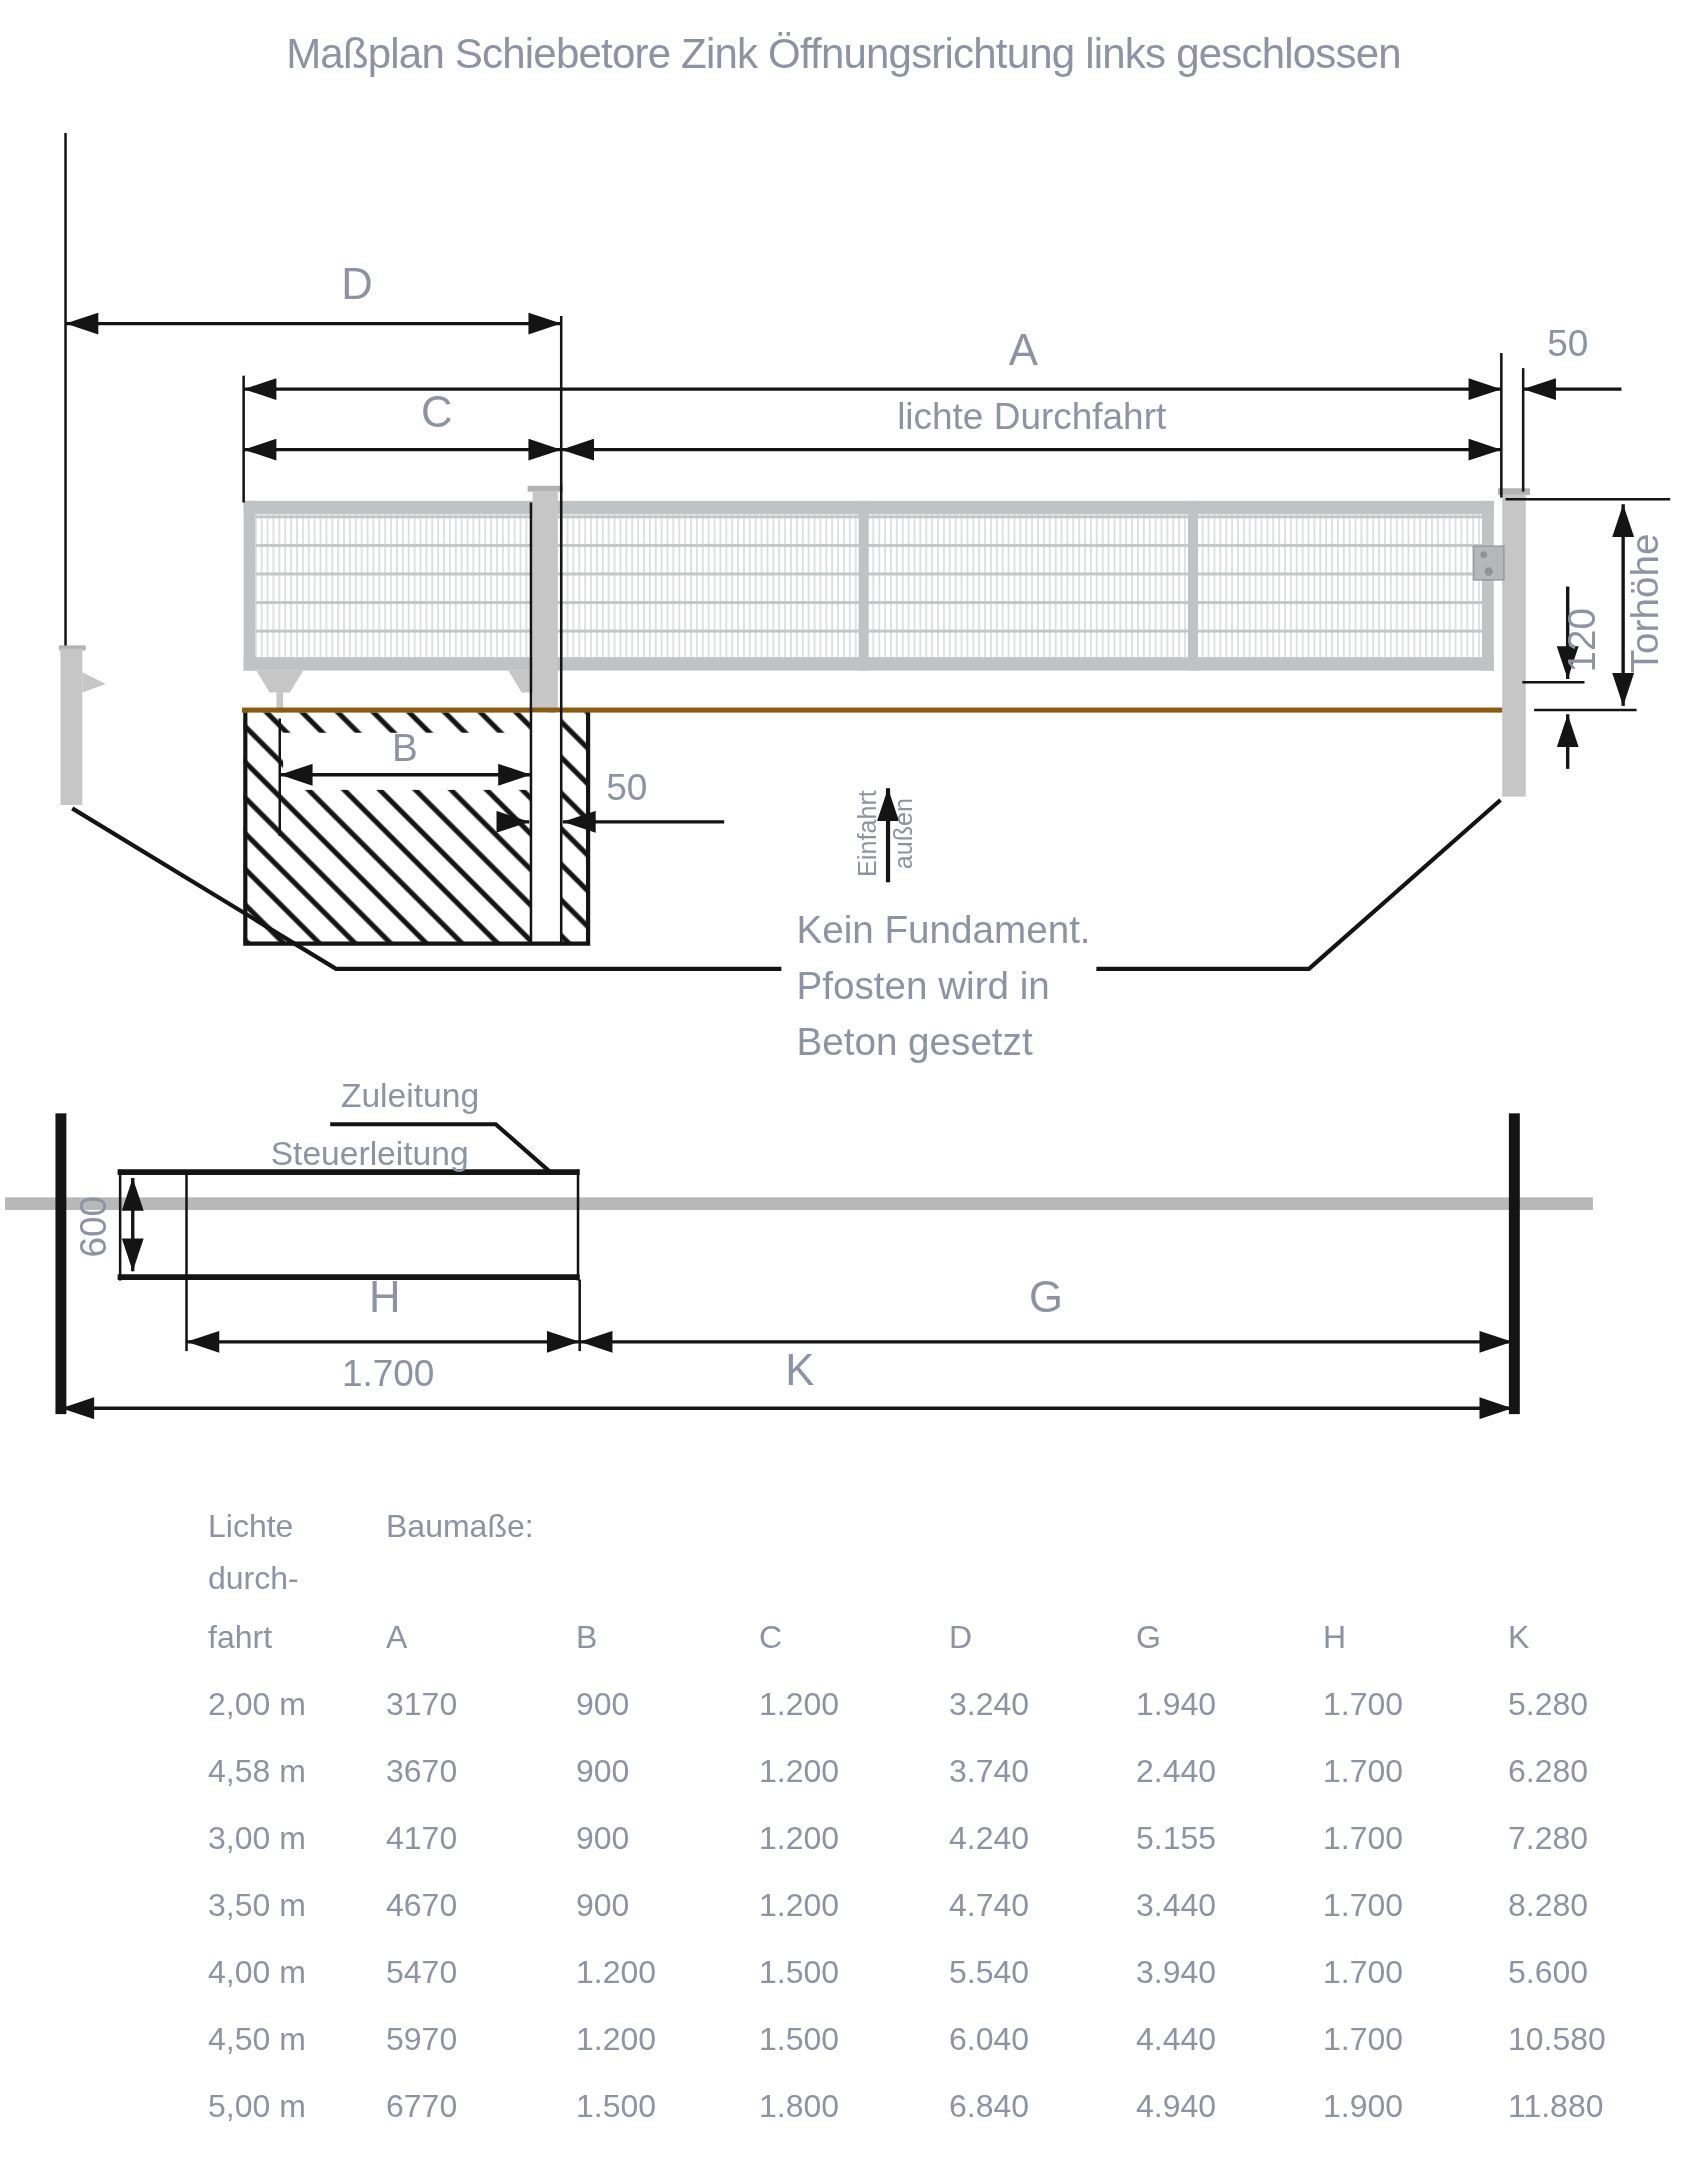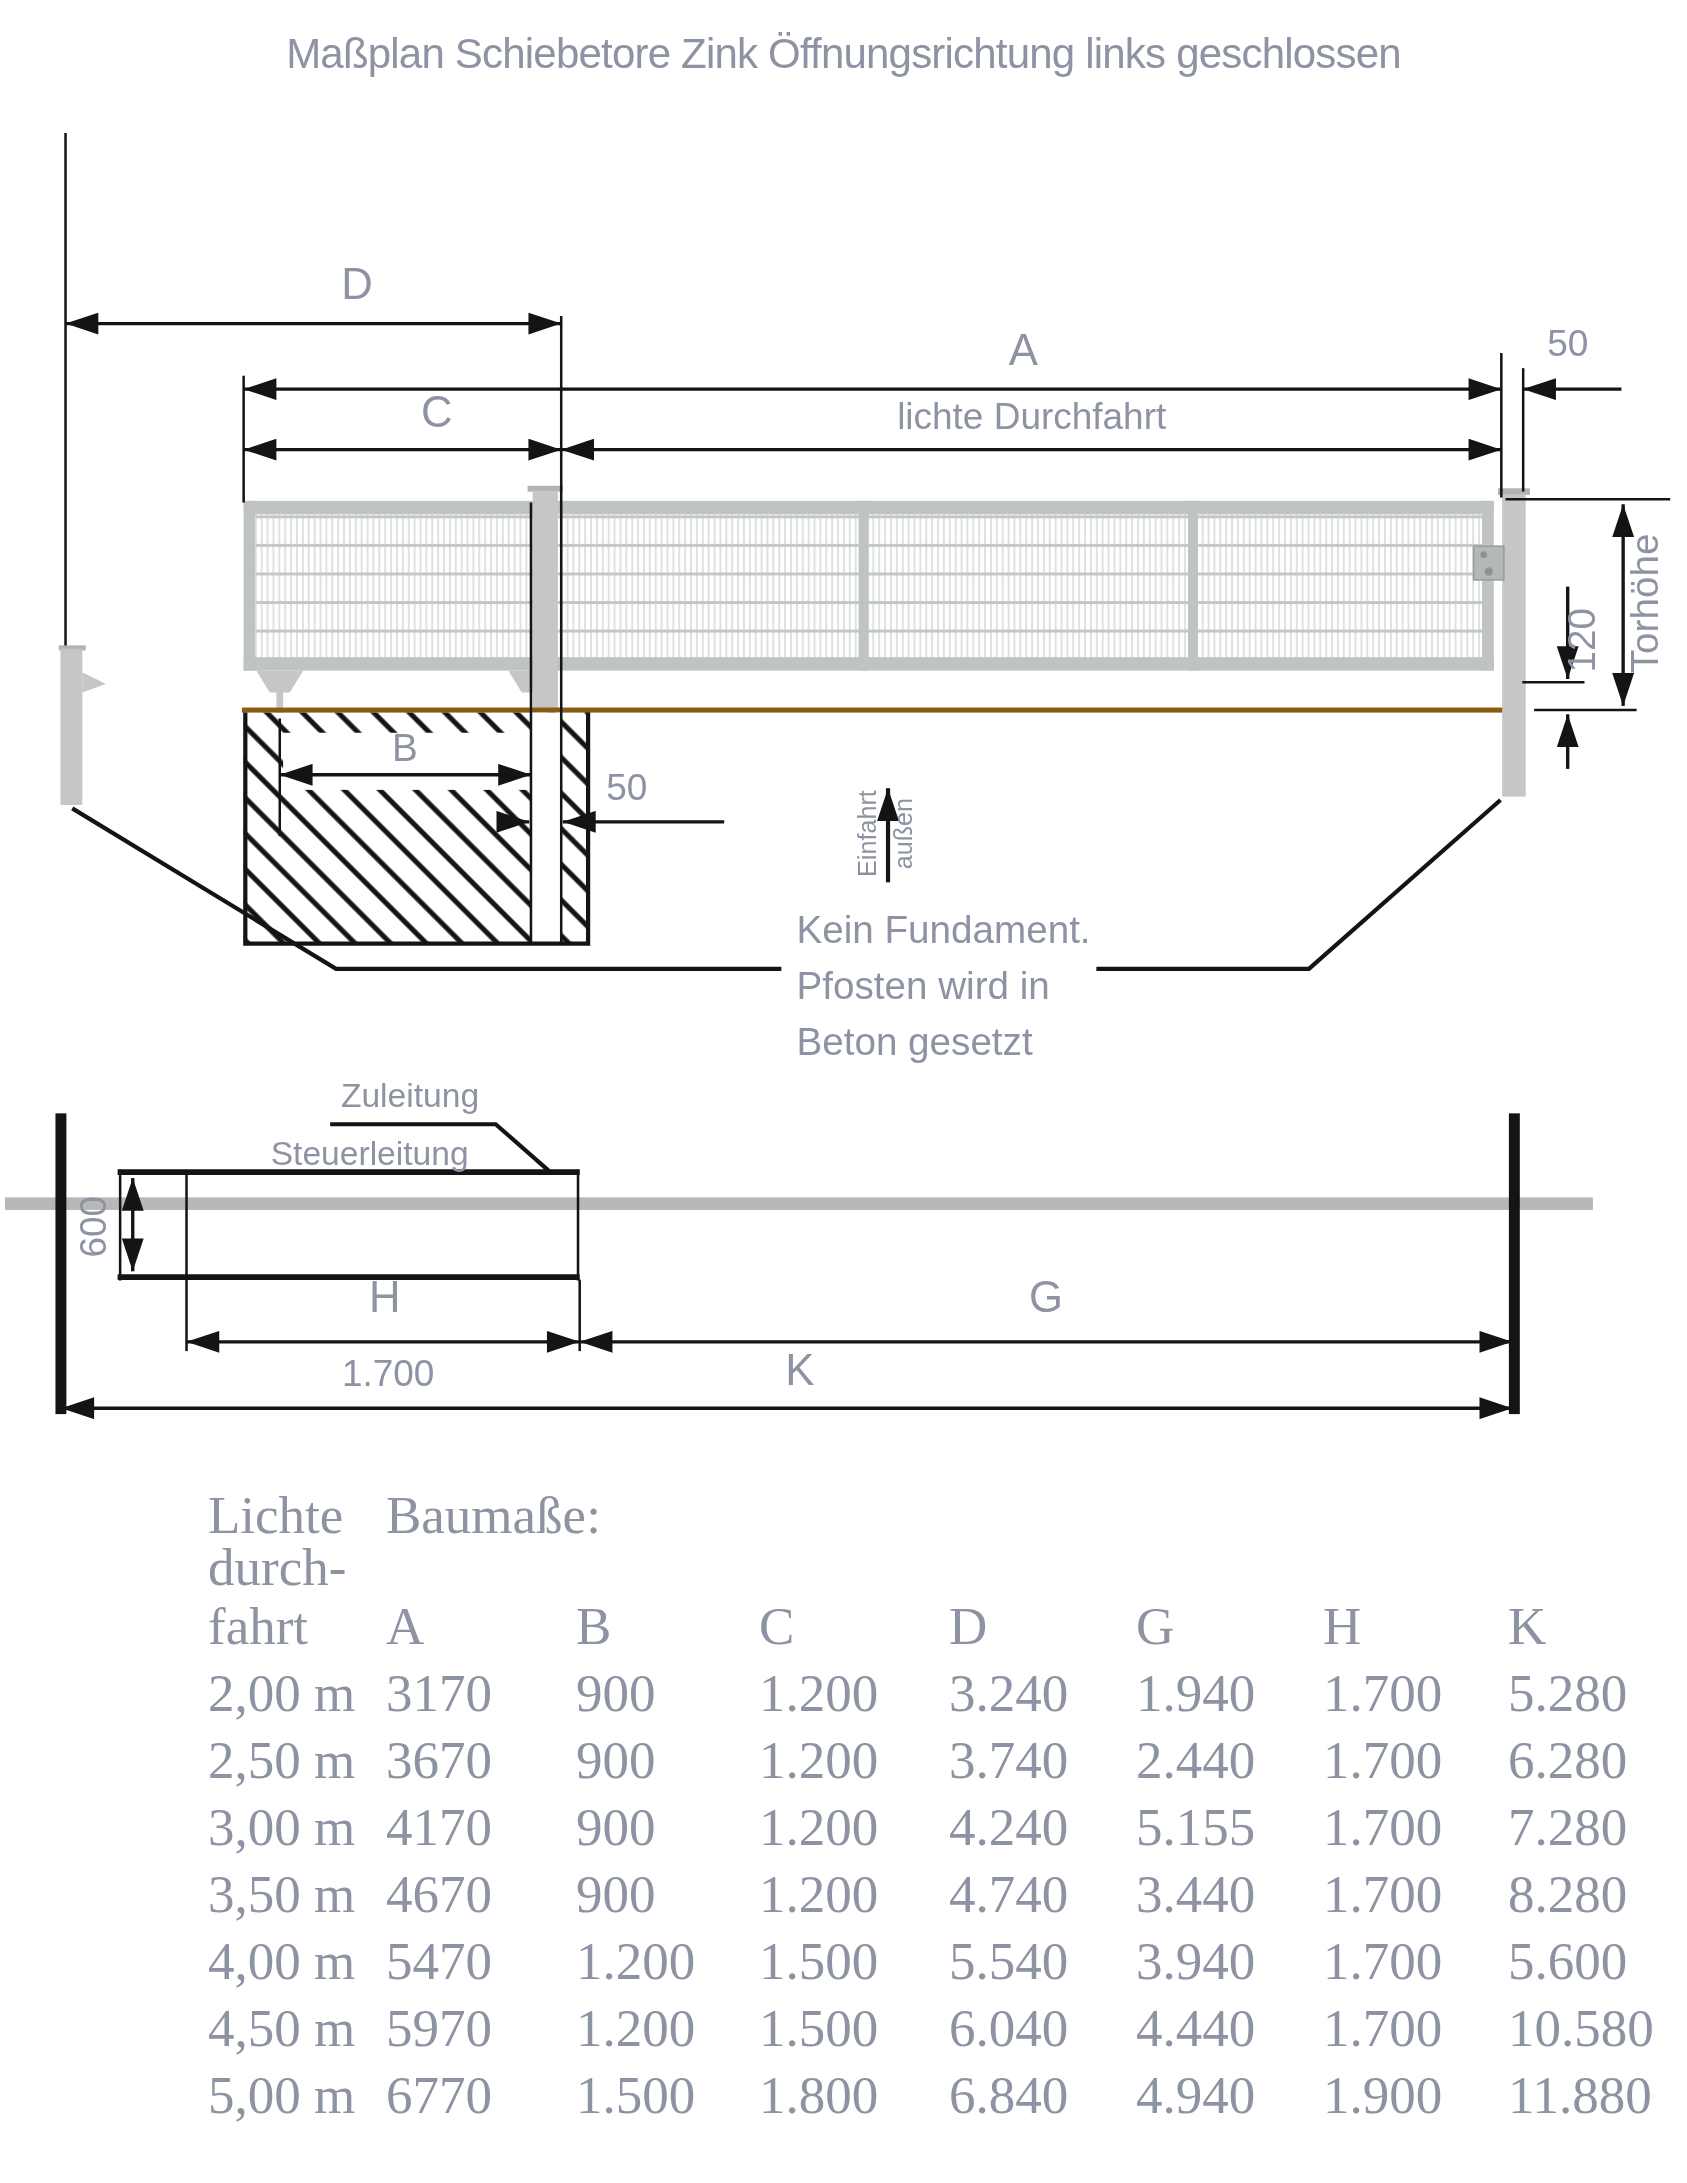--- a/index.html
+++ b/index.html
@@ -10,24 +10,24 @@
   svg{position:absolute;left:0;top:0;}
   svg text{font-family:"Liberation Sans",sans-serif;fill:#8d93a3;}
   .dim{stroke:#141414;stroke-width:4;fill:none;}
   .ext{stroke:#141414;stroke-width:3;fill:none;}
   .lead{stroke:#141414;stroke-width:5;fill:none;}
   .t52{font-size:52px;} .t46{font-size:46px;} .t44{font-size:44px;}
   .t40{font-size:40px;} .t30{font-size:30px;}
   .mid{text-anchor:middle;}
   
   .spec-table{position:absolute;left:208px;top:1492px;width:1429px;
-      display:grid;color:#8d93a3;font-size:53px;
+      display:grid;color:#8d93a3;font-size:32px;
       grid-template-columns:178px 190px 183px 190px 187px 187px 185px 129px;
       grid-template-rows:50px 52px 59px repeat(7,67px);
-      align-items:end;font-family:Liberation Serif, serif;}
+      align-items:end;}
   .cell{white-space:nowrap;line-height:1;}
 </style>
 </head>
 <body>
 
 <div class="page-title">Maßplan Schiebetore Zink Öffnungsrichtung links geschlossen</div>
 
 <svg width="1687" height="2183" viewBox="0 0 2008 2598">
   <defs>
     <marker id="ah" viewBox="0 0 12 8" refX="12" refY="4" markerWidth="42" markerHeight="26" markerUnits="userSpaceOnUse" orient="auto-start-reverse">
@@ -230,21 +230,21 @@
 
   <div class="cell">2,00 m</div>
   <div class="cell">3170</div>
   <div class="cell">900</div>
   <div class="cell">1.200</div>
   <div class="cell">3.240</div>
   <div class="cell">1.940</div>
   <div class="cell">1.700</div>
   <div class="cell">5.280</div>
 
-  <div class="cell">2,50 m</div>
+  <div class="cell">4,58 m</div>
   <div class="cell">3670</div>
   <div class="cell">900</div>
   <div class="cell">1.200</div>
   <div class="cell">3.740</div>
   <div class="cell">2.440</div>
   <div class="cell">1.700</div>
   <div class="cell">6.280</div>
 
   <div class="cell">3,00 m</div>
   <div class="cell">4170</div>

